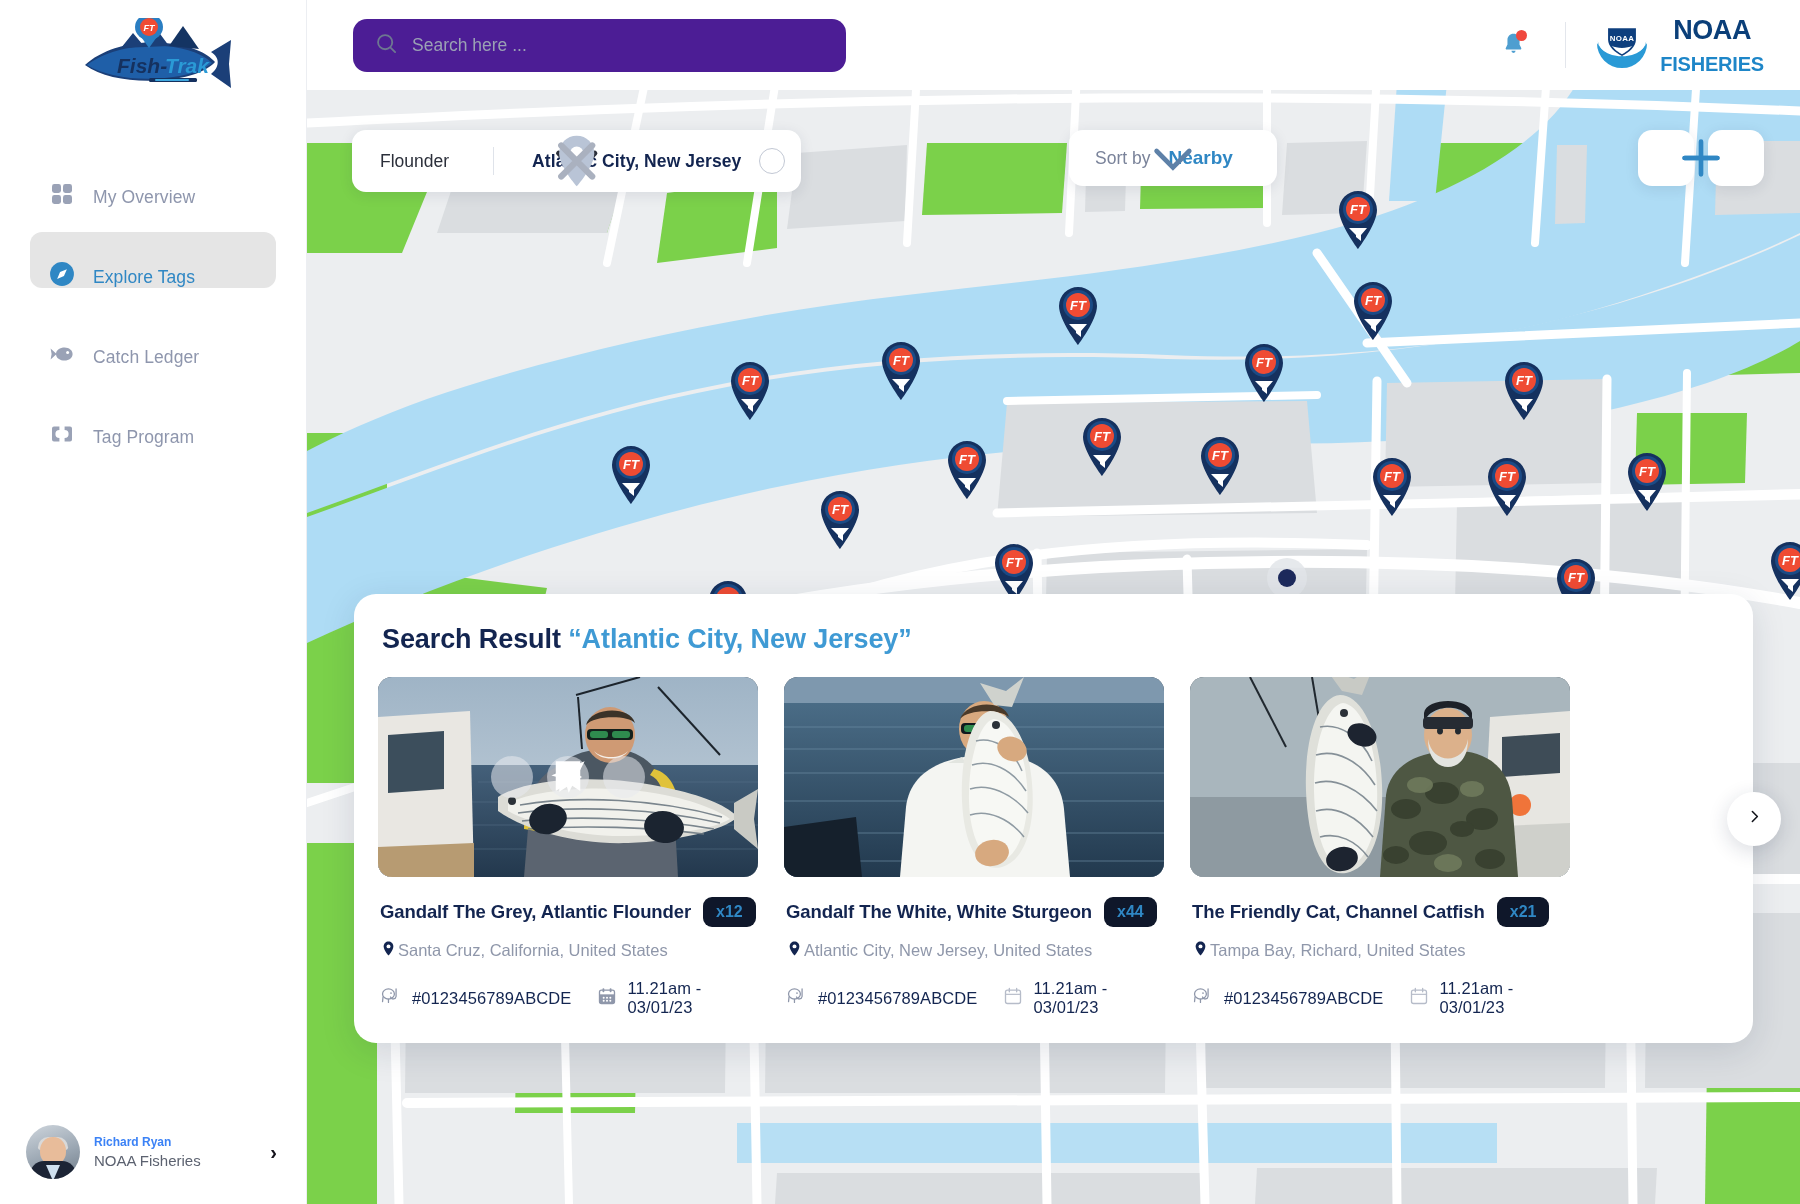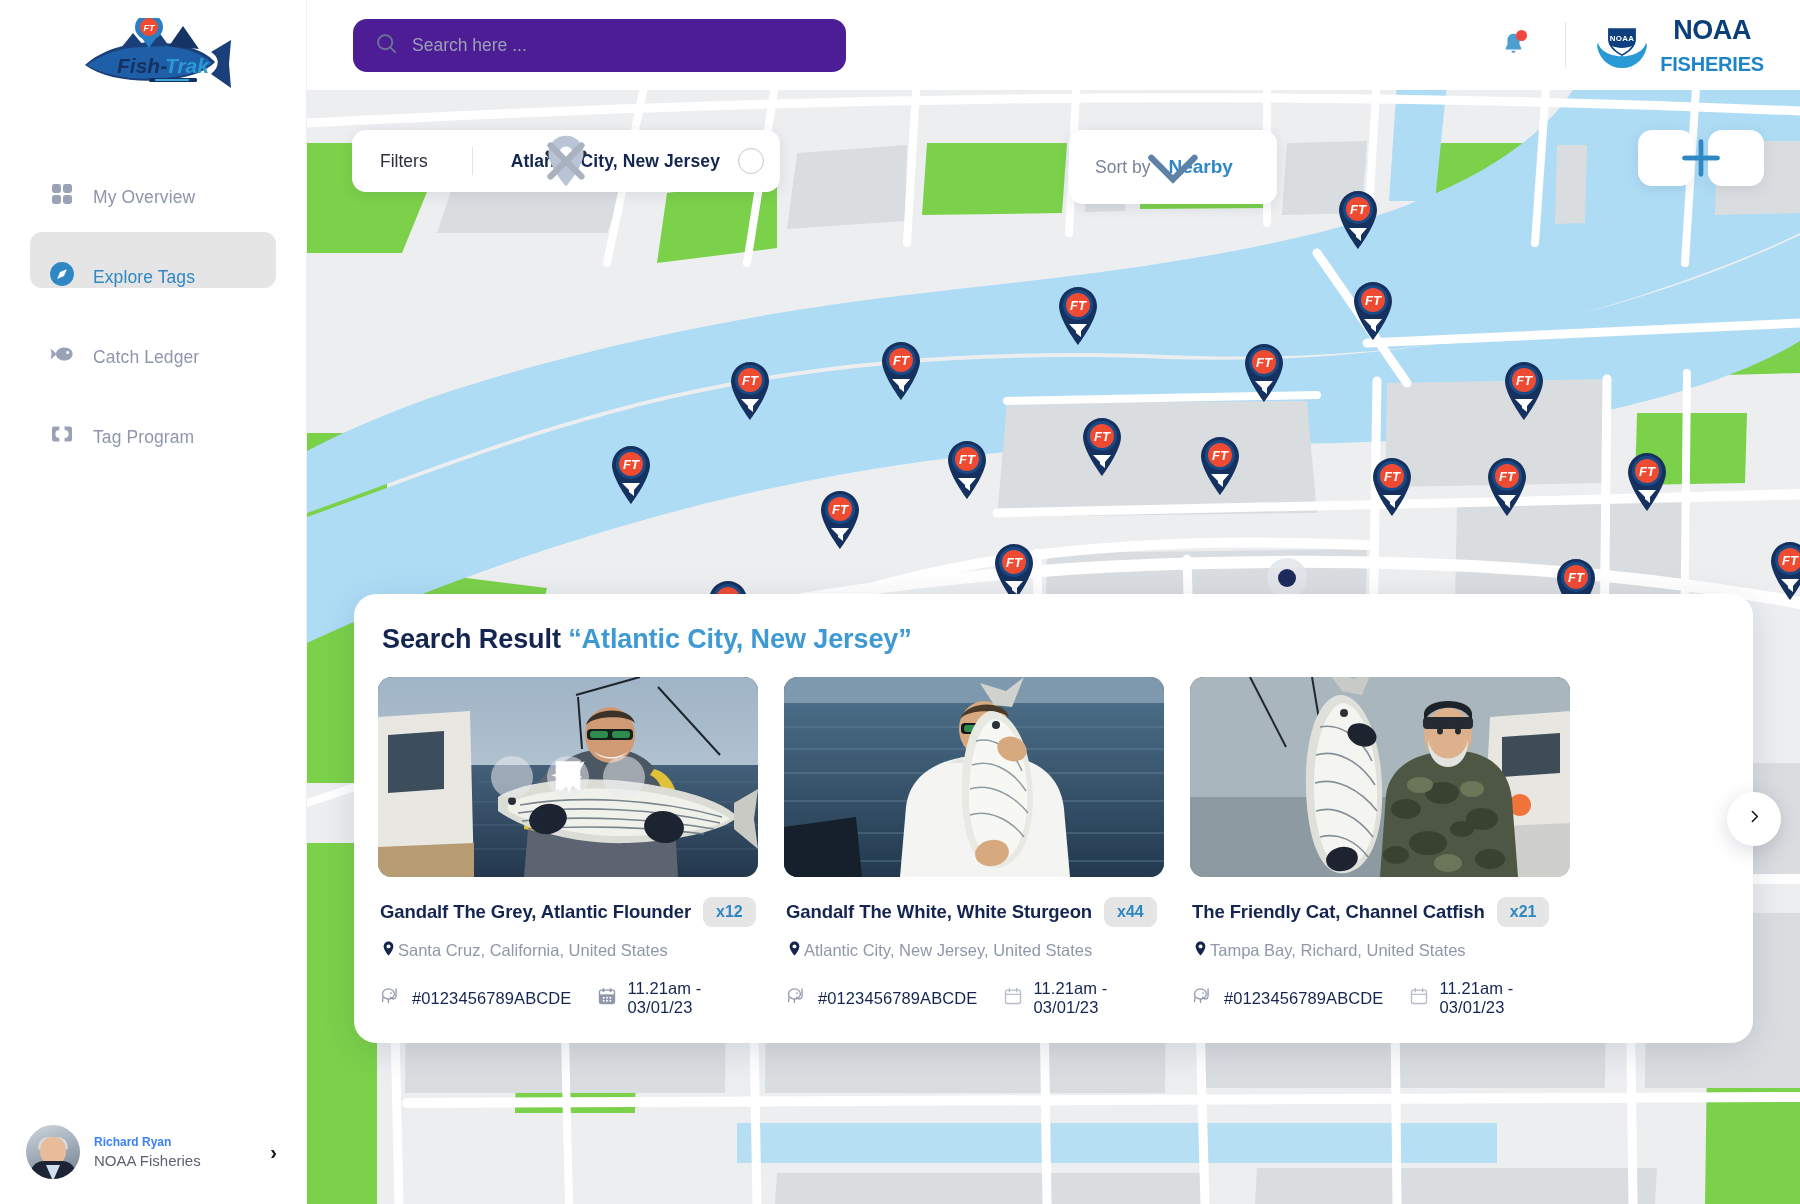--- a/index.html
+++ b/index.html
@@ -96,21 +96,21 @@
   }
   .fb-filters { display:flex; align-items:center; gap: 22px; padding: 0 22px 0 24px; cursor:pointer; }
   .fb-filters .t { font-size: 17.5px; color: #2b2f3a; }
   .fb-sep { width: 1px; height: 28px; background: #dfe3ea; }
   .fb-loc { display:flex; align-items:center; gap: 16px; padding: 0 18px 0 22px; }
   .fb-loc .t { font-size: 17.5px; color: #132550; font-weight: 600; letter-spacing:.1px; }
   .fb-clear { width: 26px; height: 26px; border-radius: 50%; border: 1.6px solid #c2c8d4;
      display:flex;align-items:center;justify-content:center; color:#aab1bf; font-size:14px; cursor:pointer; margin-right: 12px;}
 
   .sortbar {
-    position: absolute; left: 762px; top: 47px; height: 74px;
+    position: absolute; left: 762px; top: 47px; height: 56px;
     background: #fff; border-radius: 14px; display: flex; align-items: center; gap: 18px;
     padding: 0 26px; box-shadow: 0 3px 14px rgba(25,40,70,.10); z-index: 12; cursor:pointer;
   }
   .sortbar .lbl { font-size: 17.5px; color: #7a839a; }
   .sortbar .val { font-size: 19px; color: #2f87c4; font-weight: 700; }
 
   .zoomctl { position:absolute; right: 36px; top: 47px; display: flex; gap: 14px; z-index: 12; }
   .zbtn { width: 56px; height: 56px; border-radius: 14px; background: #fff;
     display:flex; align-items:center; justify-content:center; cursor:pointer;
     box-shadow: 0 3px 14px rgba(25,40,70,.10); color: #2f87c4; }
@@ -132,21 +132,21 @@
   .cards { display: flex; gap: 26px; margin-top: 22px; }
   .card { width: 380px; flex: 0 0 380px; }
   .thumb { position: relative; width: 380px; height: 200px; border-radius: 14px; overflow: hidden; background:#2c3a46; }
   .thumb svg { position:absolute; inset:0; width:100%; height:100%; display:block; }
   .thumb-actions { position:absolute; left:50%; top:50%; transform:translate(-50%,-50%);
      display:flex; gap: 14px; }
   .tbtn { width: 42px; height: 42px; border-radius: 50%; background: rgba(232,234,238,.55);
      display:flex; align-items:center; justify-content:center; cursor:pointer; }
   .card-title-row { display:flex; align-items:center; gap: 12px; margin-top: 20px; padding-left: 2px; }
   .card-title { font-size: 18.5px; font-weight: 700; color: #132550; letter-spacing:-.1px; }
-  .badge { background:#e5e5e5; color:#2f87c4; font-size: 16px; font-weight: 700;
+  .badge { background:#0f172a; color:#2f87c4; font-size: 16px; font-weight: 700;
      border-radius: 9px; padding: 7px 13px; line-height:1; }
   .card-loc { display:flex; align-items:center; gap: 1px; margin-top: 13px; padding-left: 2px; }
   .card-loc .t { font-size: 16.5px; color: #8f97aa; }
   .card-meta { display:flex; align-items:center; gap: 26px; margin-top: 18px; padding-left: 2px; }
   .meta { display:flex; align-items:center; gap: 10px; }
   .meta .t { font-size: 16.5px; color: #132550; letter-spacing: .1px; }
 
   .next-btn {
     position:absolute; right: -28px; top: 50%; transform: translateY(-50%);
     width: 54px; height: 54px; border-radius: 50%; background:#fff;
@@ -385,21 +385,21 @@
           <path d="M1320 660 L1326 1121" stroke-width="9"></path>
           <path d="M80 600 L92 1121" stroke-width="9"></path>
           <path d="M250 620 L262 1121" stroke-width="8"></path>
           <path d="M0 720 L120 680" stroke-width="8"></path>
           <path d="M370 660 C430 700 470 760 478 830" stroke-width="8"></path>
         </g>
       </svg>
 
       <div class="filterbar">
         <div class="fb-filters">
-          <span class="t">Filters</span>
+          <span class="t">Flounder</span>
           <span>
             <svg viewBox="0 0 24 24" width="19" height="19" fill="none" stroke="#2b2f3a" stroke-width="2" stroke-linecap="round">
                 <path d="M5 9 L12 16 L19 9"></path>
               </svg>
           </span>
         </div>
         <div class="fb-sep"></div>
         <div class="fb-loc">
           <span>
             <svg viewBox="0 0 24 24" width="20" height="20">

